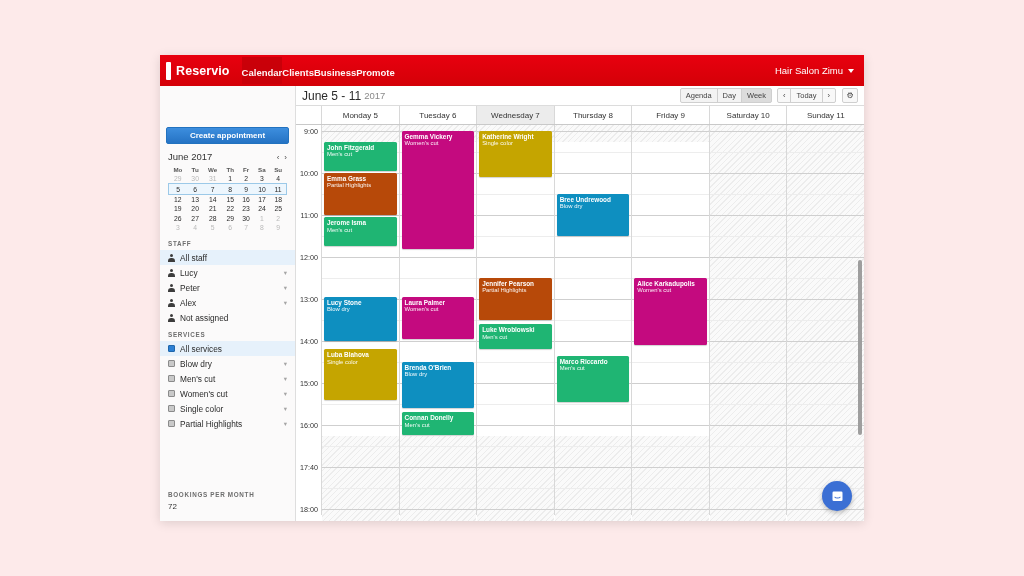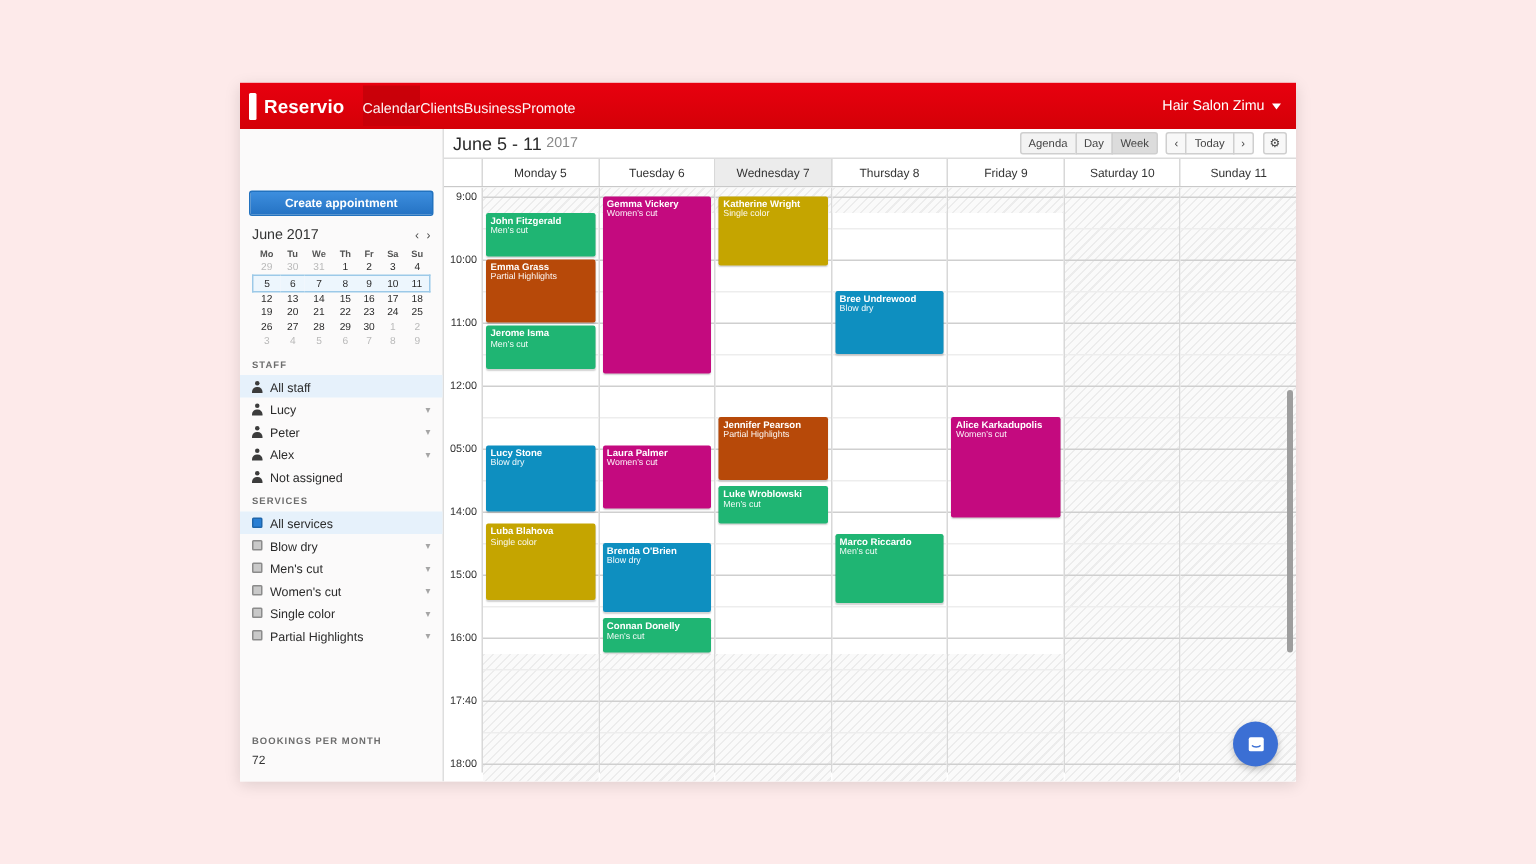--- a/index.html
+++ b/index.html
@@ -30,20 +30,21 @@
   }
   .brand {
     color: #ffffff; font-size: 12.5px; font-weight: bold;
     margin-left: 5px; margin-right: 12px; letter-spacing: .1px;
   }
   .nav { display: flex; align-items: center; height: 31px; }
   .nav-item {
     color: #ffffff; font-size: 9.5px; padding: 0 0;
     height: 27px; line-height: 31px; cursor: pointer;
     opacity: .96;
+    font-weight: bold;
   }
   .nav-item.active { background: #c90009; }
   .account {
     position: absolute; right: 10px; top: 0; height: 31px;
     line-height: 31px; color: #ffffff; font-size: 9.5px;
     display: flex; align-items: center; gap: 5px; cursor: pointer;
   }
   .caret-down {
     width: 0; height: 0; border-left: 3.5px solid transparent;
     border-right: 3.5px solid transparent; border-top: 4px solid #fff;
@@ -429,21 +430,21 @@
           </div>
       </div>
 
       <div class="gridwrap">
         <div class="grid">
           <div class="gutter" id="time-gutter">
               <div class="tlabel" style="top: 6px;">9:00</div>
               <div class="tlabel" style="top: 48px;">10:00</div>
               <div class="tlabel" style="top: 90px;">11:00</div>
               <div class="tlabel" style="top: 132px;">12:00</div>
-              <div class="tlabel" style="top: 174px;">05:00</div>
+              <div class="tlabel" style="top: 174px;">13:00</div>
               <div class="tlabel" style="top: 216px;">14:00</div>
               <div class="tlabel" style="top: 258px;">15:00</div>
               <div class="tlabel" style="top: 300px;">16:00</div>
               <div class="tlabel" style="top: 342px;">17:40</div>
               <div class="tlabel" style="top: 384px;">18:00</div>
             </div>
           <div class="cols" id="day-columns">
               <div class="col">
                 <div class="hatched" style="top: 0px; height: 16.5px;"></div>
                 <div class="hatched" style="top: 310.5px; height: 89.5px;"></div>

